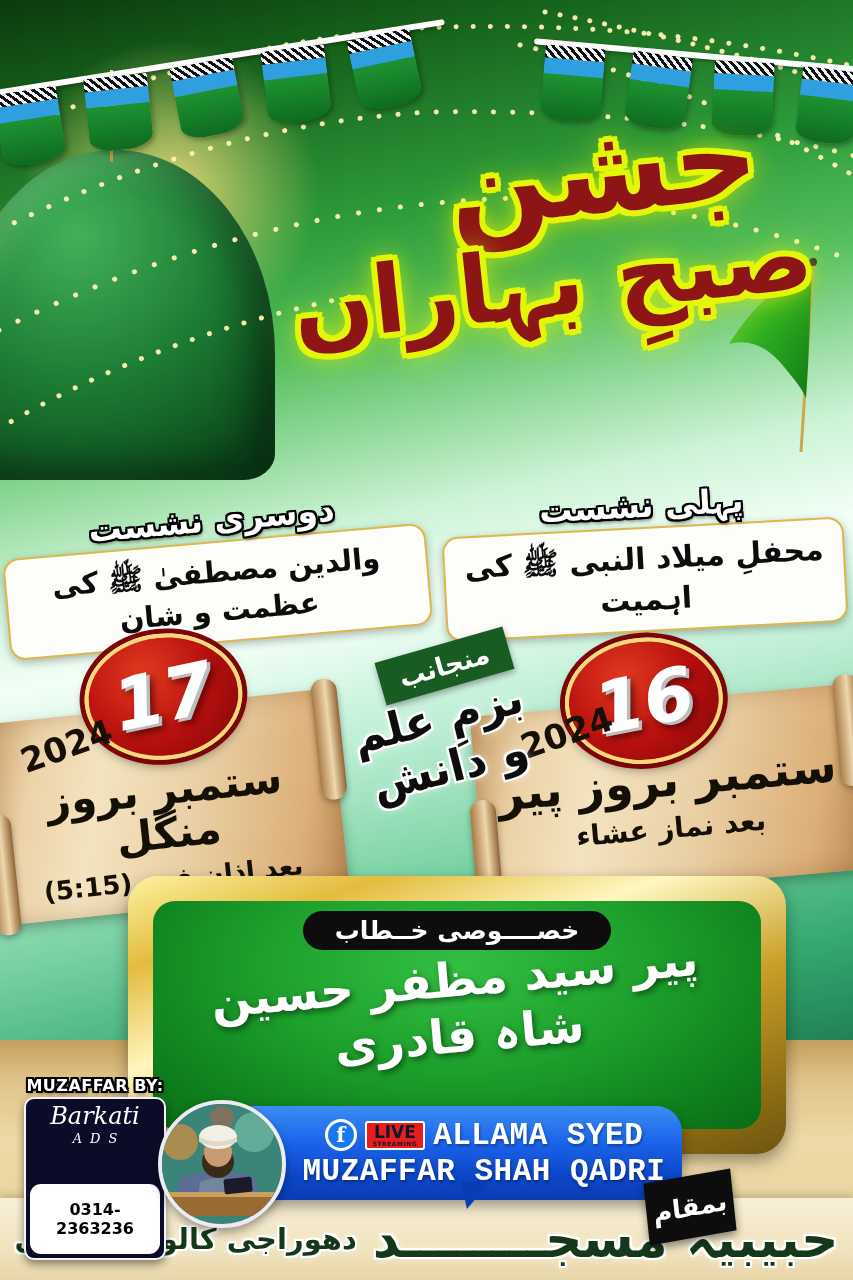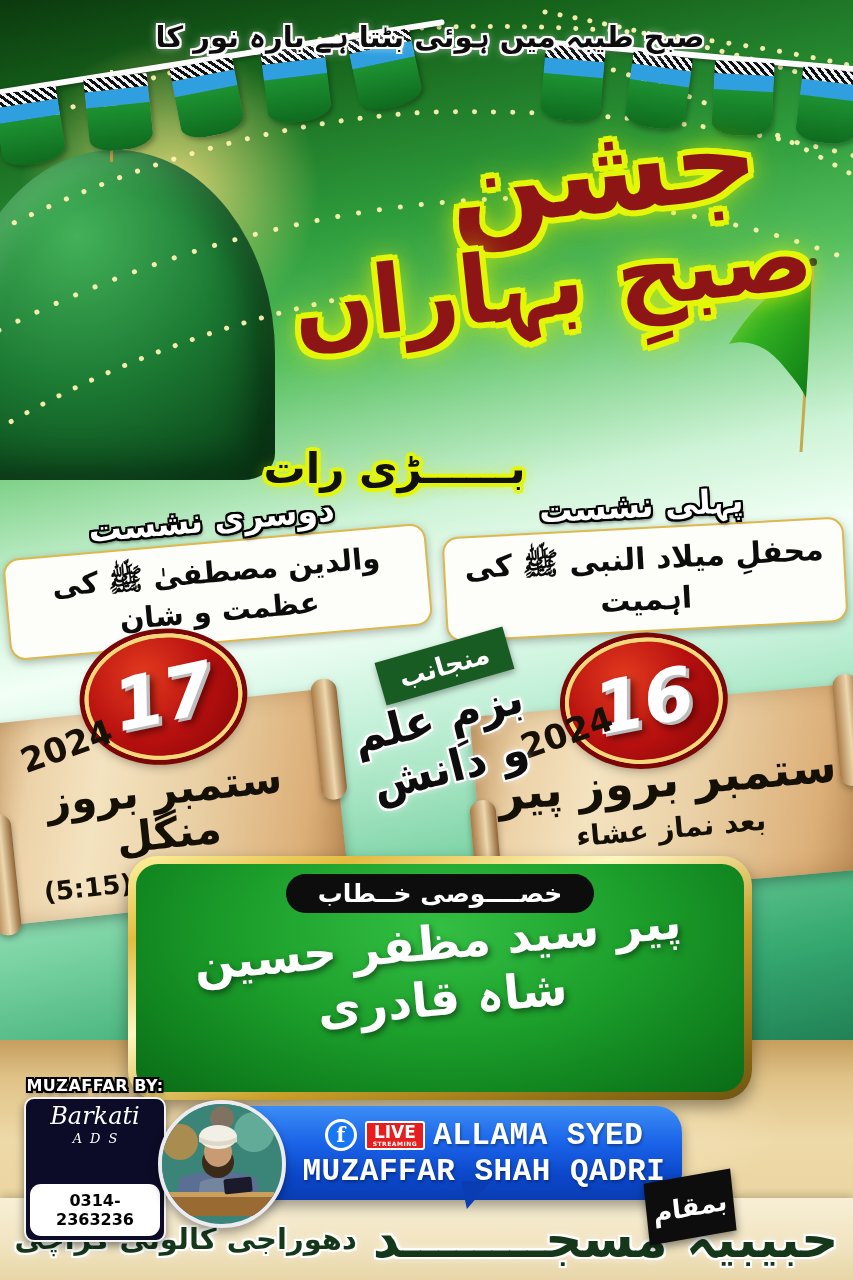--- a/index.html
+++ b/index.html
@@ -118,21 +118,21 @@
   .scroll-17 .tline{font-size:26px;}
 
   
   .organizer{left:338px;top:644px;width:212px;text-align:center;direction:rtl;}
   .org-label{display:inline-block;background:#185c23;color:#fff;font-size:26px;font-weight:bold;
     padding:7px 20px;transform:rotate(-16deg);box-shadow:0 3px 6px rgba(0,0,0,.35);}
   .org-name{margin-top:4px;transform:rotate(-14deg);font-size:44px;font-weight:bold;
     color:#0d0d0d;line-height:1.15;}
 
   
-  .speaker-banner{left:128px;top:856px;width:608px;height:228px;border-radius:30px;padding:8px;
+  .speaker-banner{left:128px;top:876px;width:608px;height:228px;border-radius:30px;padding:25px;
     background:linear-gradient(160deg,#fdf2a0 0%,#e3bc3f 18%,#fff7c0 38%,#caa02a 62%,#8f6f14 86%,#6e5410 100%);
     box-shadow:0 7px 16px rgba(0,0,0,.38);}
   .speaker-inner{width:100%;height:100%;border-radius:22px;position:relative;text-align:center;direction:rtl;
     background:radial-gradient(ellipse at 50% 28%,#33bf43 0%,#1da02c 45%,#0f7f1d 80%,#0b6b17 100%);
     overflow:hidden;}
   .khitab-pill{display:inline-block;margin-top:10px;background:#0d0d0d;color:#fff;border-radius:26px;
     padding:5px 32px;font-size:25px;font-weight:bold;}
   .honorific{color:#fff;font-size:24px;font-weight:bold;text-align:right;padding-right:88px;margin-top:2px;
     text-shadow:1px 2px 3px rgba(0,0,0,.5);}
   .speaker-name{margin-top:2px;padding:0 26px;transform:rotate(-5deg);
@@ -141,36 +141,36 @@
 
   
   .designer{left:24px;top:1076px;width:142px;text-align:center;}
   .designer-label{font-size:16px;font-weight:bold;color:#fff;letter-spacing:.5px;}
   .designer-box{margin-top:2px;background:#0c0c28;border:2px solid #f5f5f5;border-radius:10px;
     padding:5px 4px 4px;box-shadow:0 4px 8px rgba(0,0,0,.45);}
   .designer-name{font-family:"DejaVu Serif",serif;font-style:italic;color:#fff;font-size:24px;line-height:1.05;}
   .designer-sub{font-family:"DejaVu Serif",serif;font-style:italic;color:#fff;font-size:13px;
     letter-spacing:8px;padding-left:8px;margin:2px 0 5px;}
   .designer-phone{background:#fff;border-radius:11px;color:#000;font-weight:bold;font-size:16px;
-    padding:7px 2px;margin-top:38px;}
+    padding:16px 2px;margin-top:38px;}
 
   
   .live-bar{left:186px;top:1106px;width:496px;height:94px;border-radius:26px;
     background:linear-gradient(180deg,#3b8df5 0%,#1a63e8 40%,#0b46c8 75%,#0a3db4 100%);
     box-shadow:0 6px 14px rgba(0,0,0,.38);
     padding:8px 12px 8px 112px;box-sizing:border-box;
     display:flex;flex-direction:column;justify-content:center;align-items:center;gap:1px;}
   .live-bar::after{content:'';position:absolute;bottom:-24px;left:268px;
     border:15px solid transparent;border-top:28px solid #0a3db4;transform:skewX(-18deg);}
   .lb-row{display:flex;align-items:center;gap:8px;}
   .fb-circle{width:32px;height:32px;border-radius:50%;background:#fff;
     display:flex;align-items:center;justify-content:center;flex:none;}
   .fb-circle .fb-in{width:26px;height:26px;border-radius:50%;background:#1877f2;color:#fff;
     font-family:"DejaVu Serif",serif;font-weight:bold;font-size:21px;line-height:26px;text-align:center;}
-  .live-badge{background:#e61e1e;border:2px solid #fff;border-radius:3px;color:#ffffff;
+  .live-badge{background:#e61e1e;border:2px solid #fff;border-radius:3px;color:#0f172a;
     display:flex;flex-direction:column;align-items:center;padding:1px 6px;line-height:1;flex:none;}
   .live-badge .lv{font-size:17px;font-weight:bold;}
   .live-badge .st{font-size:6px;font-weight:bold;letter-spacing:.5px;}
   .lb-name{color:#fff;font-weight:bold;font-size:31px;letter-spacing:.5px;
     text-shadow:1px 2px 3px rgba(0,0,0,.35);white-space:nowrap;font-family:Liberation Mono, monospace;}
 
   .speaker-photo{left:158px;top:1100px;width:120px;height:120px;border-radius:50%;
     border:4px solid #ecebf2;overflow:hidden;background:#3a8577;
     box-shadow:0 5px 10px rgba(0,0,0,.35);}
 
@@ -242,28 +242,27 @@
           <stop offset="0.45" stop-color="#2fae22"></stop>
         <stop offset="1" stop-color="#0f7a14"></stop>
       </linearGradient>
     </defs>
     <line x1="128" y1="14" x2="116" y2="202" stroke="#c9a94e" stroke-width="3"></line>
     <circle cx="128" cy="12" r="4" fill="#2a2a2a"></circle>
     <path d="M127,18 C100,30 70,52 44,94 C66,88 84,98 100,118 C110,130 118,140 121,148 C124,110 125,60 127,18 Z" fill="url(#fg)"></path>
   </svg>
 
   <div class="abs verse ow z4">
-    <span>صبح طیبہ میں ہوئی بٹتا ہے بارہ نور کا</span><br>
+    <br>
   </div>
 
   <div class="abs main-title oy-big z4">
     <span class="t1">جشن</span>
     <span class="t2">صبحِ بہاراں</span>
   </div>
-  <div class="abs bari-raat oy z4">بــــــڑی رات</div>
 
   <div class="abs session session-first z5">
     <div class="heading ob">پہلی نشست</div>
     <div class="topic">محفلِ میلاد النبی ﷺ کی اہمیت</div>
   </div>
   <div class="abs session session-second z5">
     <div class="heading ob">دوسری نشست</div>
     <div class="topic">والدین مصطفیٰ ﷺ کی عظمت و شان</div>
   </div>
 

